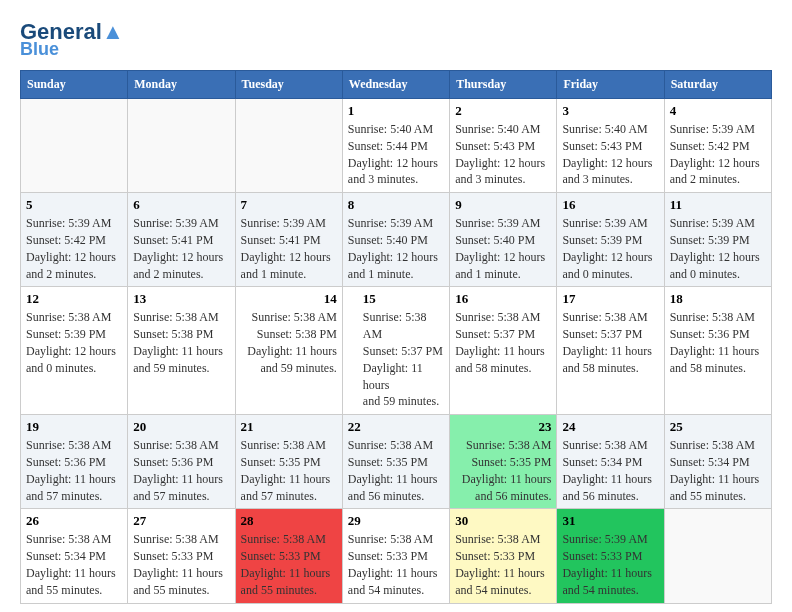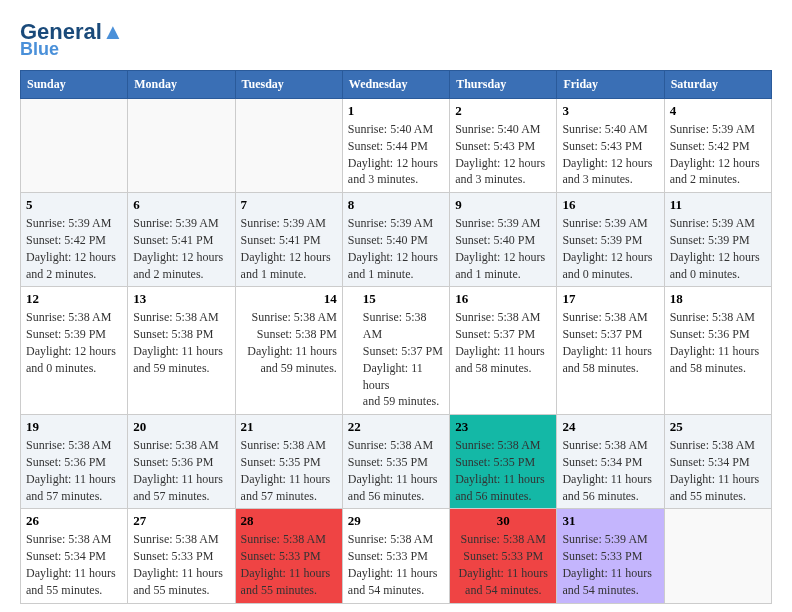--- a/index.html
+++ b/index.html
@@ -273,21 +273,21 @@
 Daylight: 11 hours
 and 57 minutes.</div>
         </td>
         <td style="background: rgb(240, 244, 248);">
           <div class="day-number">22</div>
           <div class="day-info" style="white-space: pre-line;">Sunrise: 5:38 AM
 Sunset: 5:35 PM
 Daylight: 11 hours
 and 56 minutes.</div>
         </td>
-        <td style="background: #14b8a6;">
+        <td style="background: #86efac; text-align: right;">
           <div class="day-number">23</div>
           <div class="day-info" style="white-space: pre-line;">Sunrise: 5:38 AM
 Sunset: 5:35 PM
 Daylight: 11 hours
 and 56 minutes.</div>
         </td>
         <td style="background: rgb(240, 244, 248);">
           <div class="day-number">24</div>
           <div class="day-info" style="white-space: pre-line;">Sunrise: 5:38 AM
 Sunset: 5:34 PM
@@ -324,28 +324,28 @@
 Daylight: 11 hours
 and 55 minutes.</div>
         </td>
         <td style="background: rgb(255, 255, 255);">
           <div class="day-number">29</div>
           <div class="day-info" style="white-space: pre-line;">Sunrise: 5:38 AM
 Sunset: 5:33 PM
 Daylight: 11 hours
 and 54 minutes.</div>
         </td>
-        <td style="background: #ef4444; text-align: center;">
+        <td style="background: #fef9c3;">
           <div class="day-number">30</div>
           <div class="day-info" style="white-space: pre-line;">Sunrise: 5:38 AM
 Sunset: 5:33 PM
 Daylight: 11 hours
 and 54 minutes.</div>
         </td>
-        <td style="background: #c4b5fd; margin-top: 8px;">
+        <td style="background: #22c55e; margin-top: 8px;">
           <div class="day-number">31</div>
           <div class="day-info" style="white-space: pre-line;">Sunrise: 5:39 AM
 Sunset: 5:33 PM
 Daylight: 11 hours
 and 54 minutes.</div>
         </td>
         <td class="empty-cell" style="background: rgb(249, 249, 249);"></td>
       </tr>
     </tbody>
 </table>

